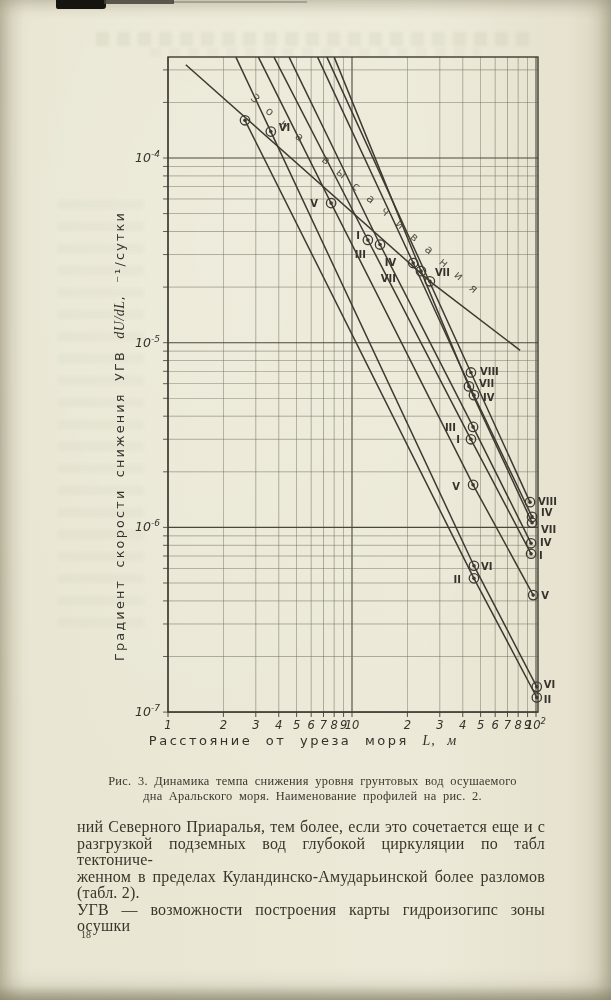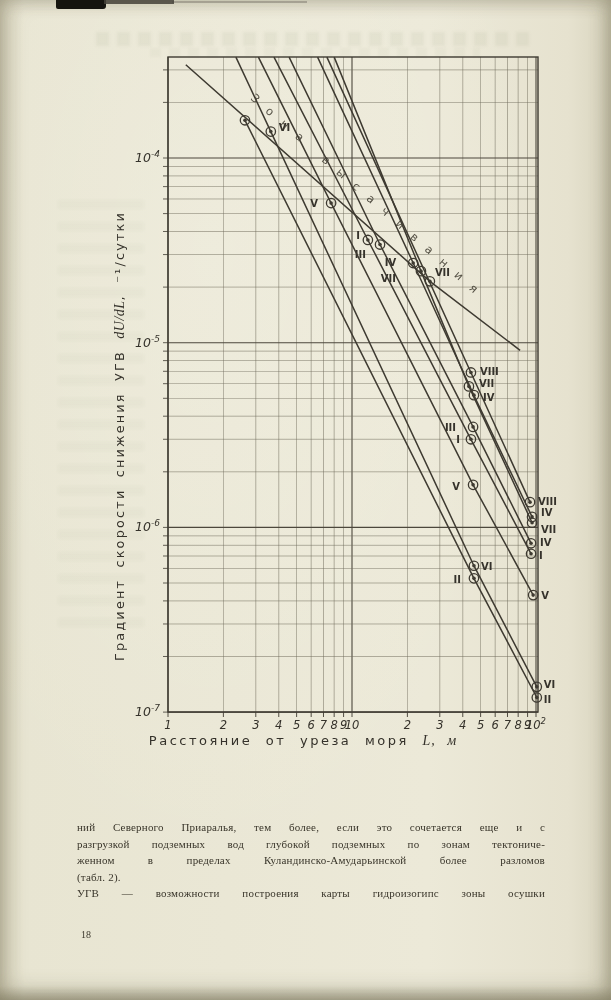--- a/index.html
+++ b/index.html
@@ -19,21 +19,21 @@
   .ghost{position:absolute;filter:blur(1.6px);pointer-events:none;}
   .ghost1{top:32px;left:96px;width:436px;height:14px;opacity:.5;
     background:repeating-linear-gradient(90deg, rgba(118,128,92,.16) 0 13px, transparent 13px 21px);}
   .ghost2{top:48px;left:150px;width:330px;height:9px;opacity:.35;
     background:repeating-linear-gradient(90deg, rgba(118,128,92,.14) 0 11px, transparent 11px 19px);}
   .ghost3{top:200px;left:58px;width:86px;height:430px;opacity:.4;
     background:repeating-linear-gradient(180deg, rgba(112,122,88,.10) 0 9px, transparent 9px 22px);}
   svg#chart{position:absolute;left:0;top:0;pointer-events:none;}
   .caption{position:absolute;left:60px;right:46px;top:774px;text-align:center;
     font-size:12.4px;line-height:15px;color:#3b372c;word-spacing:3px;letter-spacing:.3px;}
-  .bodytext{position:absolute;left:77px;top:819px;width:468px;font-size:11px;line-height:16.5px;color:#39352a;letter-spacing:.2px;}
+  .bodytext{position:absolute;left:77px;top:819px;width:468px;font-size:16px;line-height:16.5px;color:#39352a;letter-spacing:.2px;}
   .bline{text-align:justify;text-align-last:justify;white-space:normal;}
   .bline.nojust{text-align:right;text-align-last:left;}
   .bline.indent{text-indent:28px;}
   .pagenum{position:absolute;left:81px;top:929px;font-size:10px;color:#3b372c;}
   .bottom-shade{position:absolute;left:0;right:0;bottom:0;height:14px;
     background:linear-gradient(180deg,transparent,rgba(100,95,68,.30));}
 </style>
 </head>
 <body>
 
@@ -266,24 +266,28 @@
       <text x="480.61048079782745" y="729" text-anchor="middle" font-style="italic" font-family="&quot;DejaVu Sans&quot;,sans-serif" font-size="11.5" fill="#35322b"><tspan>5</tspan></text>
       <text x="495.1798300705904" y="729" text-anchor="middle" font-style="italic" font-family="&quot;DejaVu Sans&quot;,sans-serif" font-size="11.5" fill="#35322b"><tspan>6</tspan></text>
       <text x="507.4980393626233" y="729" text-anchor="middle" font-style="italic" font-family="&quot;DejaVu Sans&quot;,sans-serif" font-size="11.5" fill="#35322b"><tspan>7</tspan></text>
       <text x="518.1685576065177" y="729" text-anchor="middle" font-style="italic" font-family="&quot;DejaVu Sans&quot;,sans-serif" font-size="11.5" fill="#35322b"><tspan>8</tspan></text>
       <text x="527.5806217368358" y="729" text-anchor="middle" font-style="italic" font-family="&quot;DejaVu Sans&quot;,sans-serif" font-size="11.5" fill="#35322b"><tspan>9</tspan></text>
       <text x="536" y="729" text-anchor="middle" font-style="italic" font-family="&quot;DejaVu Sans&quot;,sans-serif" font-size="11.5" fill="#35322b"><tspan>10</tspan><tspan dy="-5" font-size="8.5">2</tspan></text>
       <text x="303" y="745" text-anchor="middle" font-family="&quot;DejaVu Sans&quot;,sans-serif" font-size="13" fill="#35322b" letter-spacing="2.5" word-spacing="7"><tspan>Расстояние от уреза моря </tspan><tspan font-style="italic" font-family="&quot;Liberation Serif&quot;,serif" font-size="14" letter-spacing="1">L, м</tspan></text>
       <text x="124" y="436" text-anchor="middle" transform="rotate(-90 124 436)" font-family="&quot;DejaVu Sans&quot;,sans-serif" font-size="12.8" fill="#35322b" letter-spacing="2.2" word-spacing="5"><tspan>Градиент скорости снижения УГВ </tspan><tspan font-style="italic" font-family="&quot;Liberation Serif&quot;,serif" font-size="14" letter-spacing="0.5">dU/dL</tspan><tspan>, ⁻¹/сутки</tspan></text>
     </svg>
 
+  <div class="caption">
+    <div>Рис. 3. Динамика темпа снижения уровня грунтовых вод осушаемого</div>
+    <div>дна Аральского моря. Наименование профилей на рис. 2.</div>
+  </div>
 
   <div class="bodytext" id="bodytext">
       <div class="bline">ний Северного Приаралья, тем более, если это сочетается еще и с</div>
-      <div class="bline">разгрузкой подземных вод глубокой подземных по зонам тектониче-</div>
+      <div class="bline">разгрузкой подземных вод глубокой циркуляции по табл тектониче-</div>
       <div class="bline">женном в пределах Куландинско-Амударьинской более разломов</div>
       <div class="bline nojust">(табл. 2).</div>
       <div class="bline">УГВ — возможности построения карты гидроизогипс зоны осушки</div>
     </div>
 
   <div class="pagenum">18</div>
   <div class="bottom-shade"></div>
 </div>
 
 </body></html>

